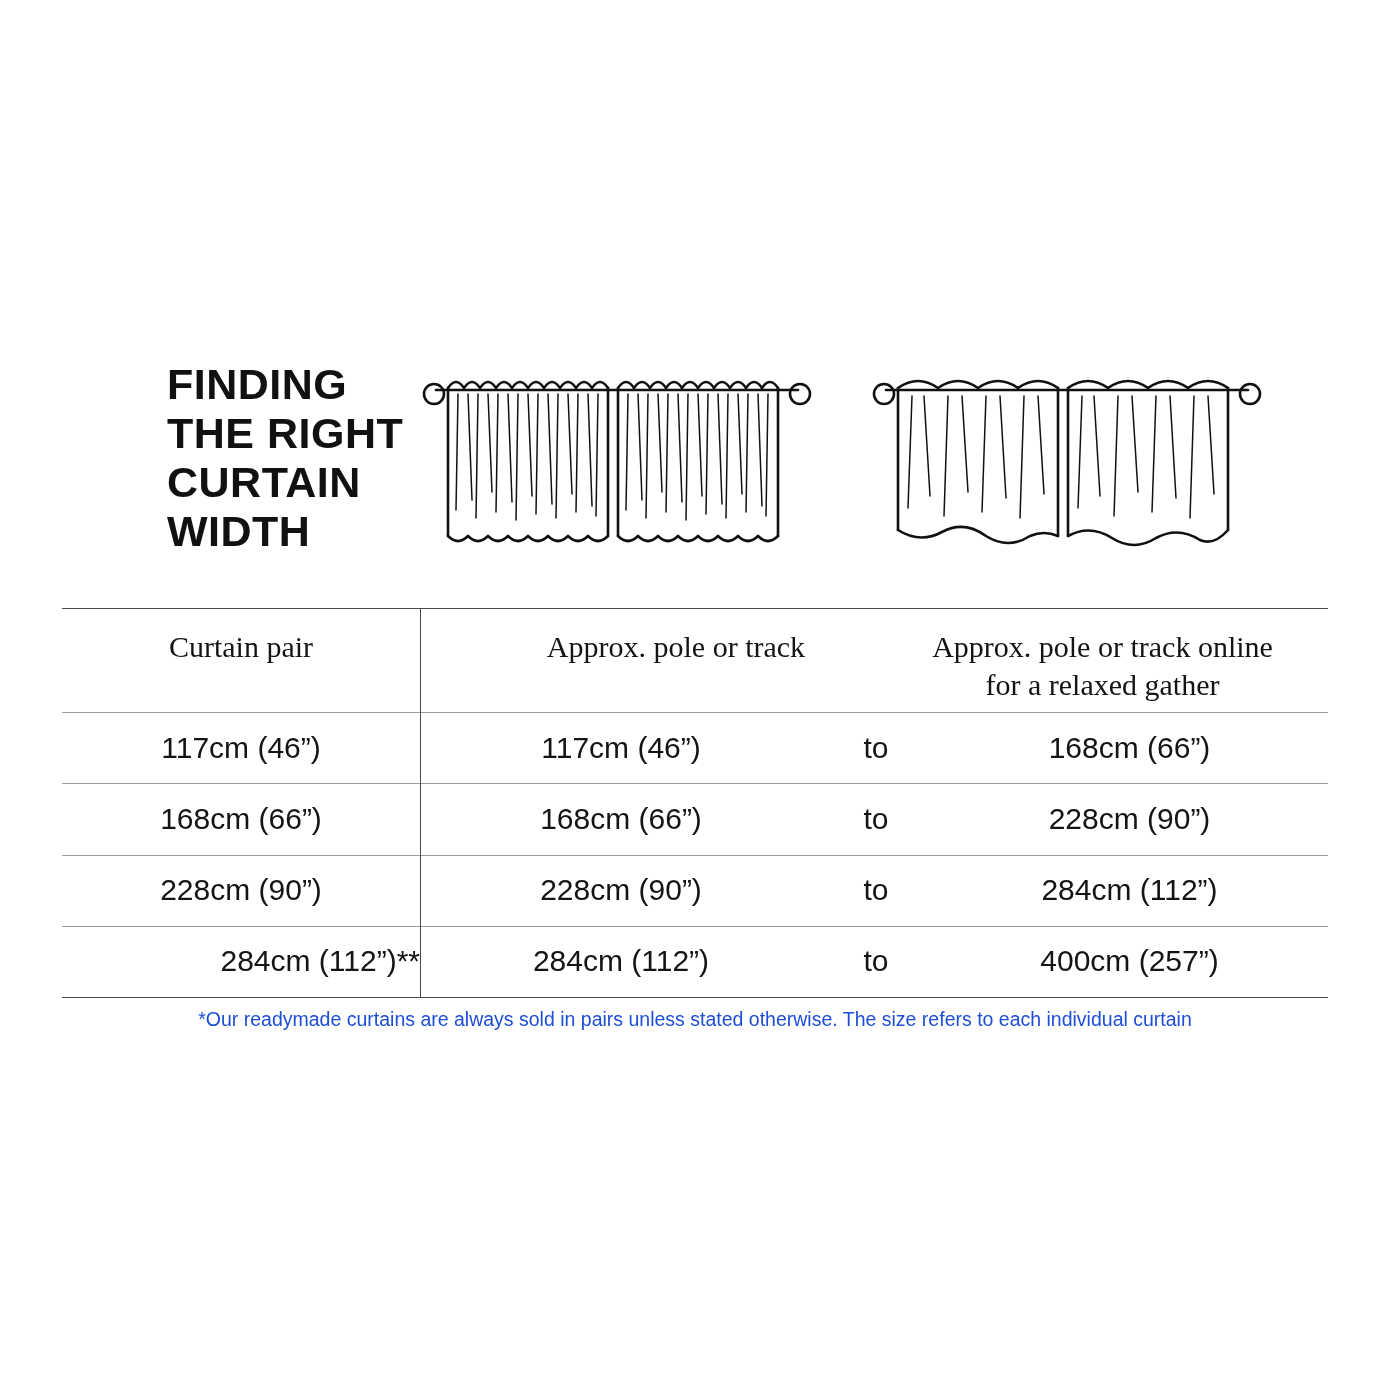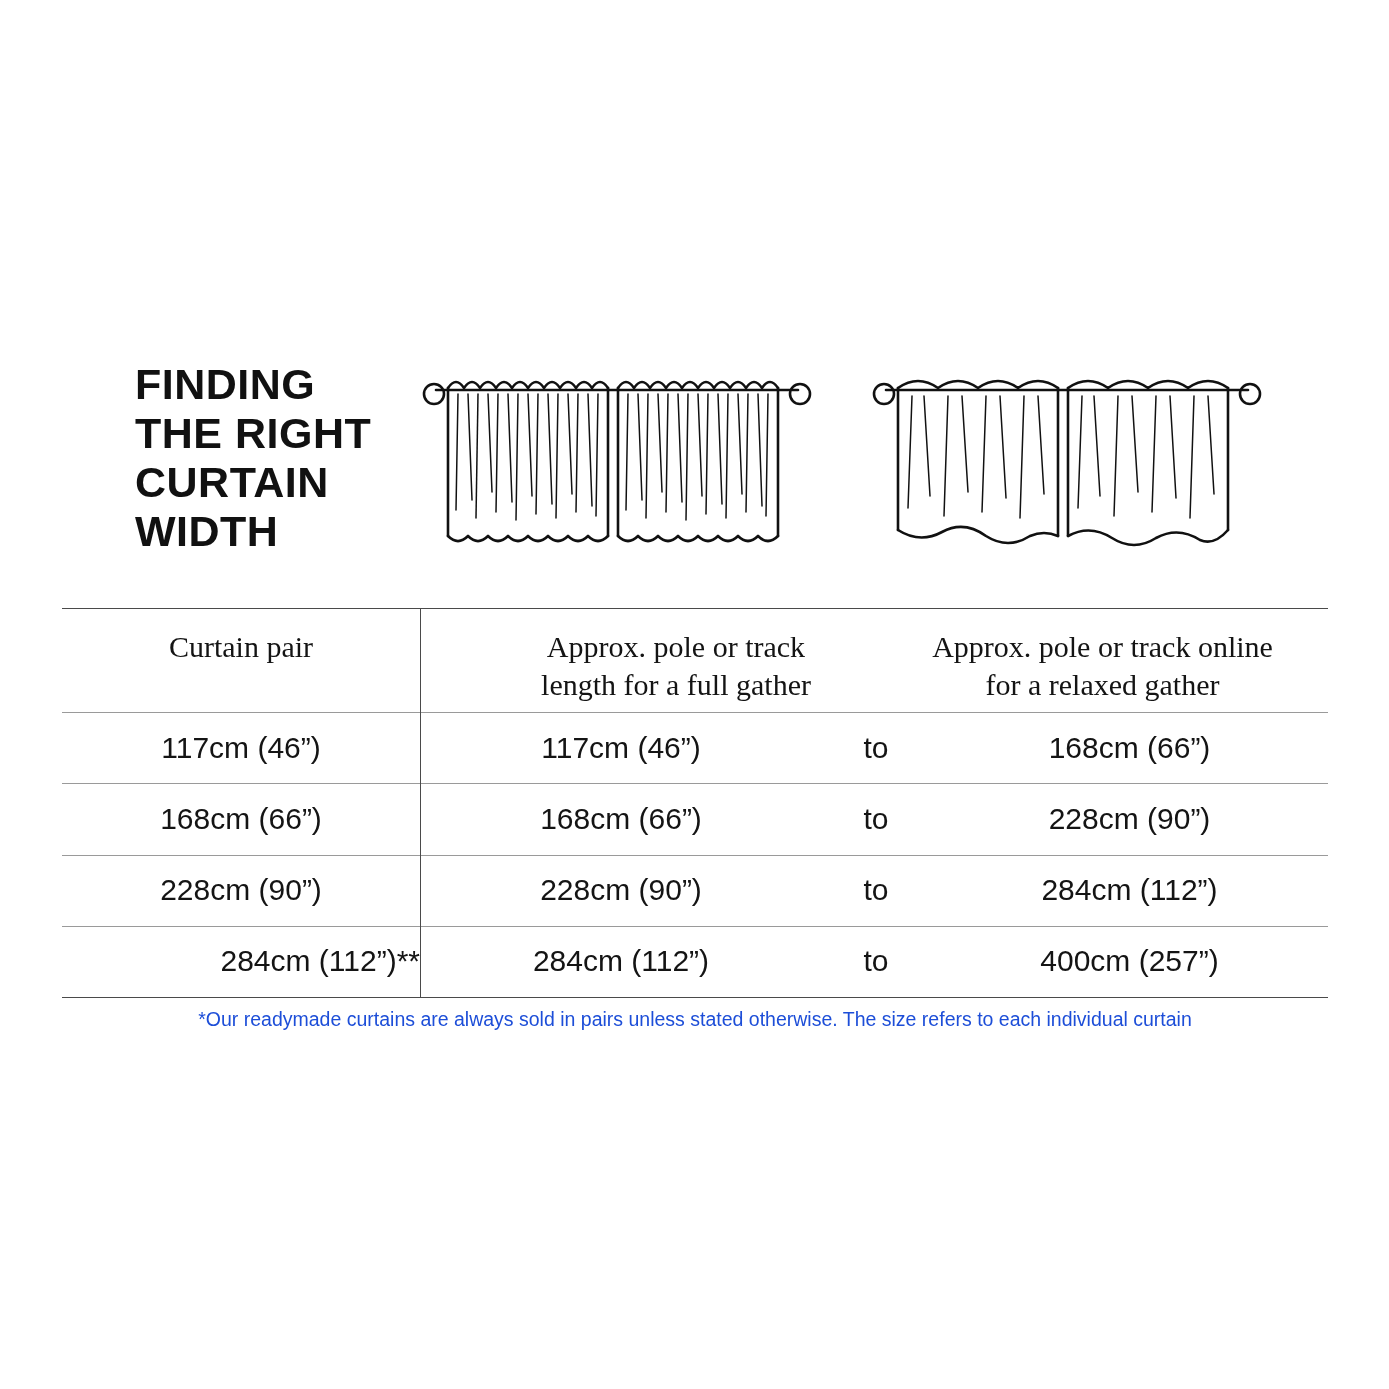--- a/index.html
+++ b/index.html
@@ -40,21 +40,21 @@
     width: 330px;
     padding-left: 73px;
     box-sizing: border-box;
     font-size: 43px;
     line-height: 1.14;
     font-weight: bold;
     letter-spacing: 0.5px;
     color: #111111;
     text-transform: uppercase;
   }
-  .title .tline { display: block; white-space: nowrap; }
+  .title .tline { display: block; white-space: nowrap; margin-left: 32px; }
 
   .illustrations {
     flex: 1;
     display: flex;
     justify-content: flex-start;
     gap: 60px;
     padding-left: 30px;
   }
   .illo { width: 390px; }
   .illo svg { display: block; width: 100%; height: auto; }
@@ -222,21 +222,20 @@
   <div class="rowline thin" style="top:855px;"></div>
   <div class="rowline thin" style="top:926px;"></div>
   <div class="rowline" style="top:997px;"></div>
   <div class="vline" style="top:608px; height:389px;"></div>
 
   <div class="cell hdr col1" style="top:628px;">
     <div>Curtain pair</div>
   </div>
   <div class="cell hdr col2" style="top:628px; left:421px; width:510px;">
     <div>Approx. pole or track</div>
-    <div>length for a full gather</div>
   </div>
   <div class="cell hdr" style="top:628px; left:875px; width:455px;">
     <div>Approx. pole or track online</div>
     <div>for a relaxed gather</div>
   </div>
 
   <div class="cell col1" style="top:730px;">117cm (46”)</div>
   <div class="cell col2" style="top:730px;">117cm (46”)</div>
   <div class="cell colto" style="top:730px;">to</div>
   <div class="cell col3" style="top:730px;">168cm (66”)</div>

